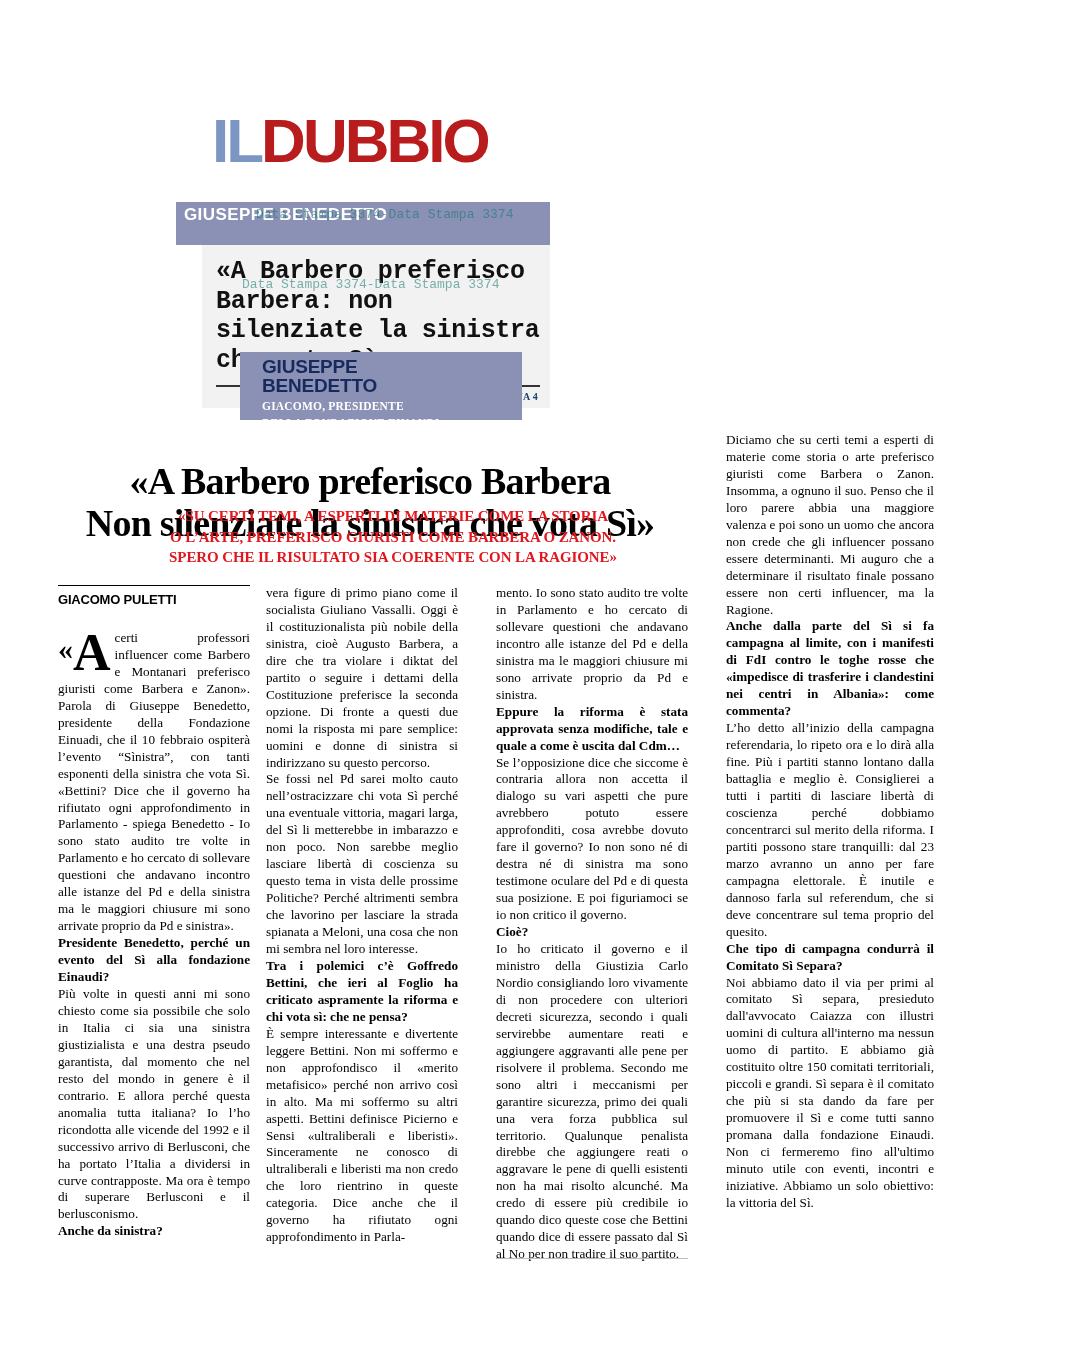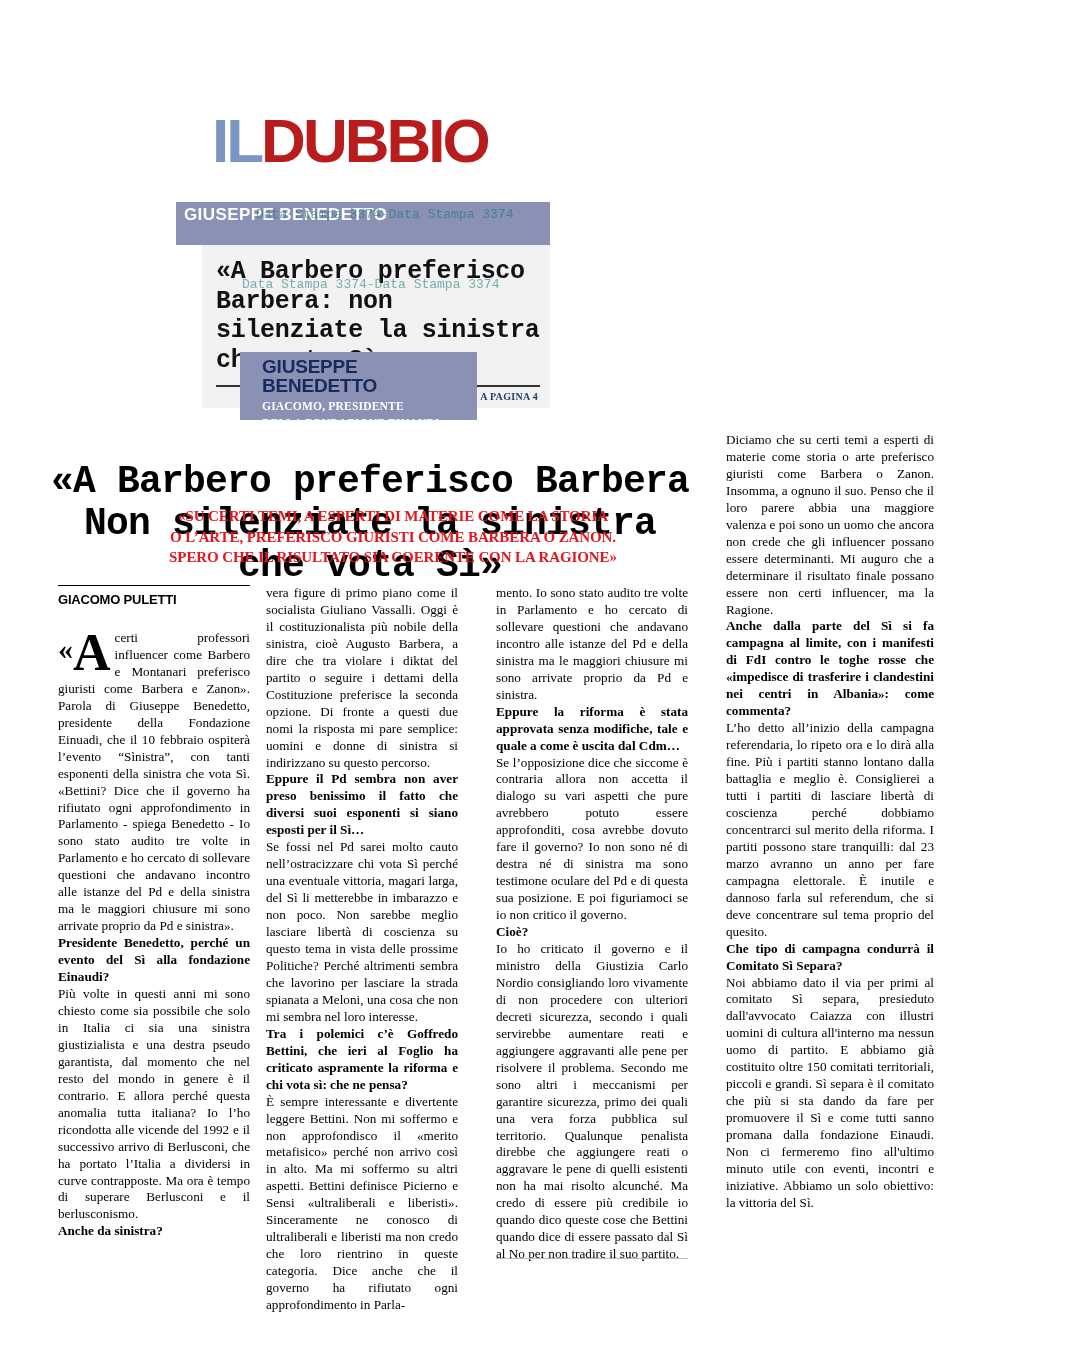--- a/index.html
+++ b/index.html
@@ -83,21 +83,21 @@
     font-size:13px;
     white-space:nowrap;
     pointer-events:none;
   }
   #wm1 { left:80px;  top:5px;  z-index:3; }
   #wm2 { left:40px;  top:32px; }
 
   
   #author-plate {
     position:absolute; left:240px; top:352px;
-    width:237px; height:68px;
+    width:282px; height:68px;
     background:#8b90b5;
     padding:5px 0 0 22px;
     color:#fff;
   }
   #author-plate .name {
     font-family:"Liberation Sans", sans-serif;
     font-weight:bold;
     font-size:19px;
     line-height:1.02;
     color:#172a5e;
@@ -110,21 +110,21 @@
     font-size:11.5px;
     line-height:1.12;
     color:#ffffff;
     letter-spacing:0.2px;
   }
 
   
   #main-headline {
     position:absolute; left:40px; top:436px; width:660px;
     text-align:center;
-    font-family:Liberation Mono, monospace;
+    font-family:Liberation Serif, serif;
     font-weight:bold;
     font-size:38px;
     line-height:1.1;
     letter-spacing:-0.8px;
     color:#000;
   }
   #subhead {
     position:absolute; left:86px; top:506px; width:614px;
     text-align:center;
     font-family:"Liberation Serif", serif;
@@ -238,21 +238,20 @@
 
 <div class="col" id="col1">
   <p class="dropcap-wrap"><span id="openquote">«</span><span id="dropcap">A</span><span>certi professori influencer come Barbero e Montanari preferisco giuristi come Barbera e Zanon». Parola di Giuseppe Benedetto, presidente della Fondazione Einuadi, che il 10 febbraio ospiterà l’evento “Sìnistra”, con tanti esponenti della sinistra che vota Sì. «Bettini? Dice che il governo ha rifiutato ogni approfondimento in Parlamento - spiega Benedetto - Io sono stato audito tre volte in Parlamento e ho cercato di sollevare questioni che andavano incontro alle istanze del Pd e della sinistra ma le maggiori chiusure mi sono arrivate proprio da Pd e sinistra».</span></p>
   <p class="q">Presidente Benedetto, perché un evento del Sì alla fondazione Einaudi?</p>
   <p>Più volte in questi anni mi sono chiesto come sia possibile che solo in Italia ci sia una sinistra giustizialista e una destra pseudo garantista, dal momento che nel resto del mondo in genere è il contrario. E allora perché questa anomalia tutta italiana? Io l’ho ricondotta alle vicende del 1992 e il successivo arrivo di Berlusconi, che ha portato l’Italia a dividersi in curve contrapposte. Ma ora è tempo di superare Berlusconi e il berlusconismo.</p>
   <p class="q">Anche da sinistra?</p>
 </div>
 
 <div class="col" id="col2">
   <p>vera figure di primo piano come il socialista Giuliano Vassalli. Oggi è il costituzionalista più nobile della sinistra, cioè Augusto Barbera, a dire che tra violare i diktat del partito o seguire i dettami della Costituzione preferisce la seconda opzione. Di fronte a questi due nomi la risposta mi pare semplice: uomini e donne di sinistra si indirizzano su questo percorso.</p>
-  <p class="q">Eppure il Pd sembra non aver preso benissimo il fatto che diversi suoi esponenti si siano esposti per il Sì…</p>
   <p>Se fossi nel Pd sarei molto cauto nell’ostracizzare chi vota Sì perché una eventuale vittoria, magari larga, del Sì li metterebbe in imbarazzo e non poco. Non sarebbe meglio lasciare libertà di coscienza su questo tema in vista delle prossime Politiche? Perché altrimenti sembra che lavorino per lasciare la strada spianata a Meloni, una cosa che non mi sembra nel loro interesse.</p>
   <p class="q">Tra i polemici c’è Goffredo Bettini, che ieri al Foglio ha criticato aspramente la riforma e chi vota sì: che ne pensa?</p>
   <p>È sempre interessante e divertente leggere Bettini. Non mi soffermo e non approfondisco il «merito metafisico» perché non arrivo così in alto. Ma mi soffermo su altri aspetti. Bettini definisce Picierno e Sensi «ultraliberali e liberisti». Sinceramente ne conosco di ultraliberali e liberisti ma non credo che loro rientrino in queste categoria. Dice anche che il governo ha rifiutato ogni approfondimento in Parla-</p>
 </div>
 
 <div class="col" id="col3">
   <p>mento. Io sono stato audito tre volte in Parlamento e ho cercato di sollevare questioni che andavano incontro alle istanze del Pd e della sinistra ma le maggiori chiusure mi sono arrivate proprio da Pd e sinistra.</p>
   <p class="q">Eppure la riforma è stata approvata senza modifiche, tale e quale a come è uscita dal Cdm…</p>
   <p>Se l’opposizione dice che siccome è contraria allora non accetta il dialogo su vari aspetti che pure avrebbero potuto essere approfonditi, cosa avrebbe dovuto fare il governo? Io non sono né di destra né di sinistra ma sono testimone oculare del Pd e di questa sua posizione. E poi figuriamoci se io non critico il governo.</p>
   <p class="q">Cioè?</p>

